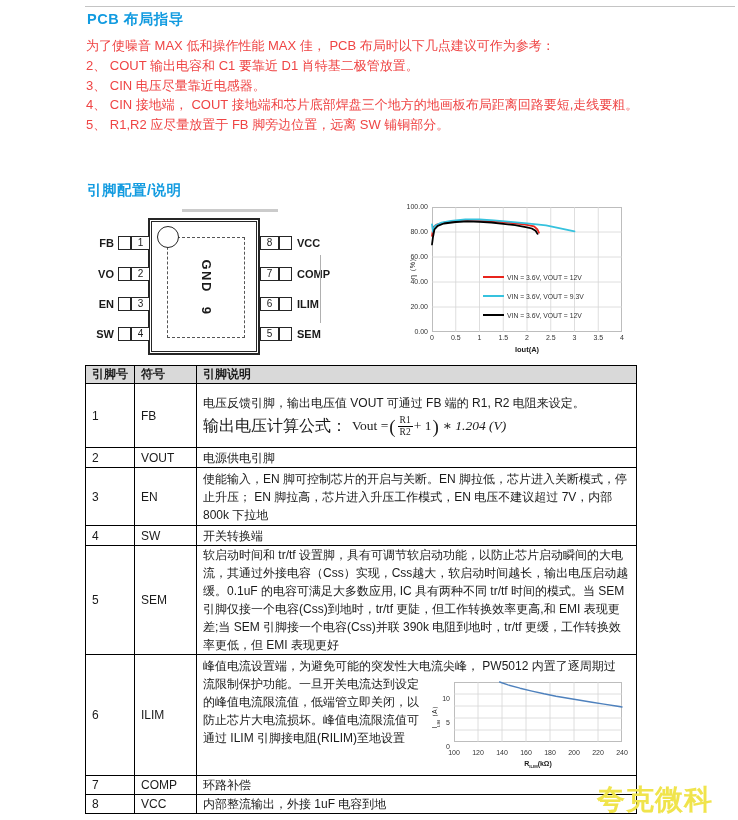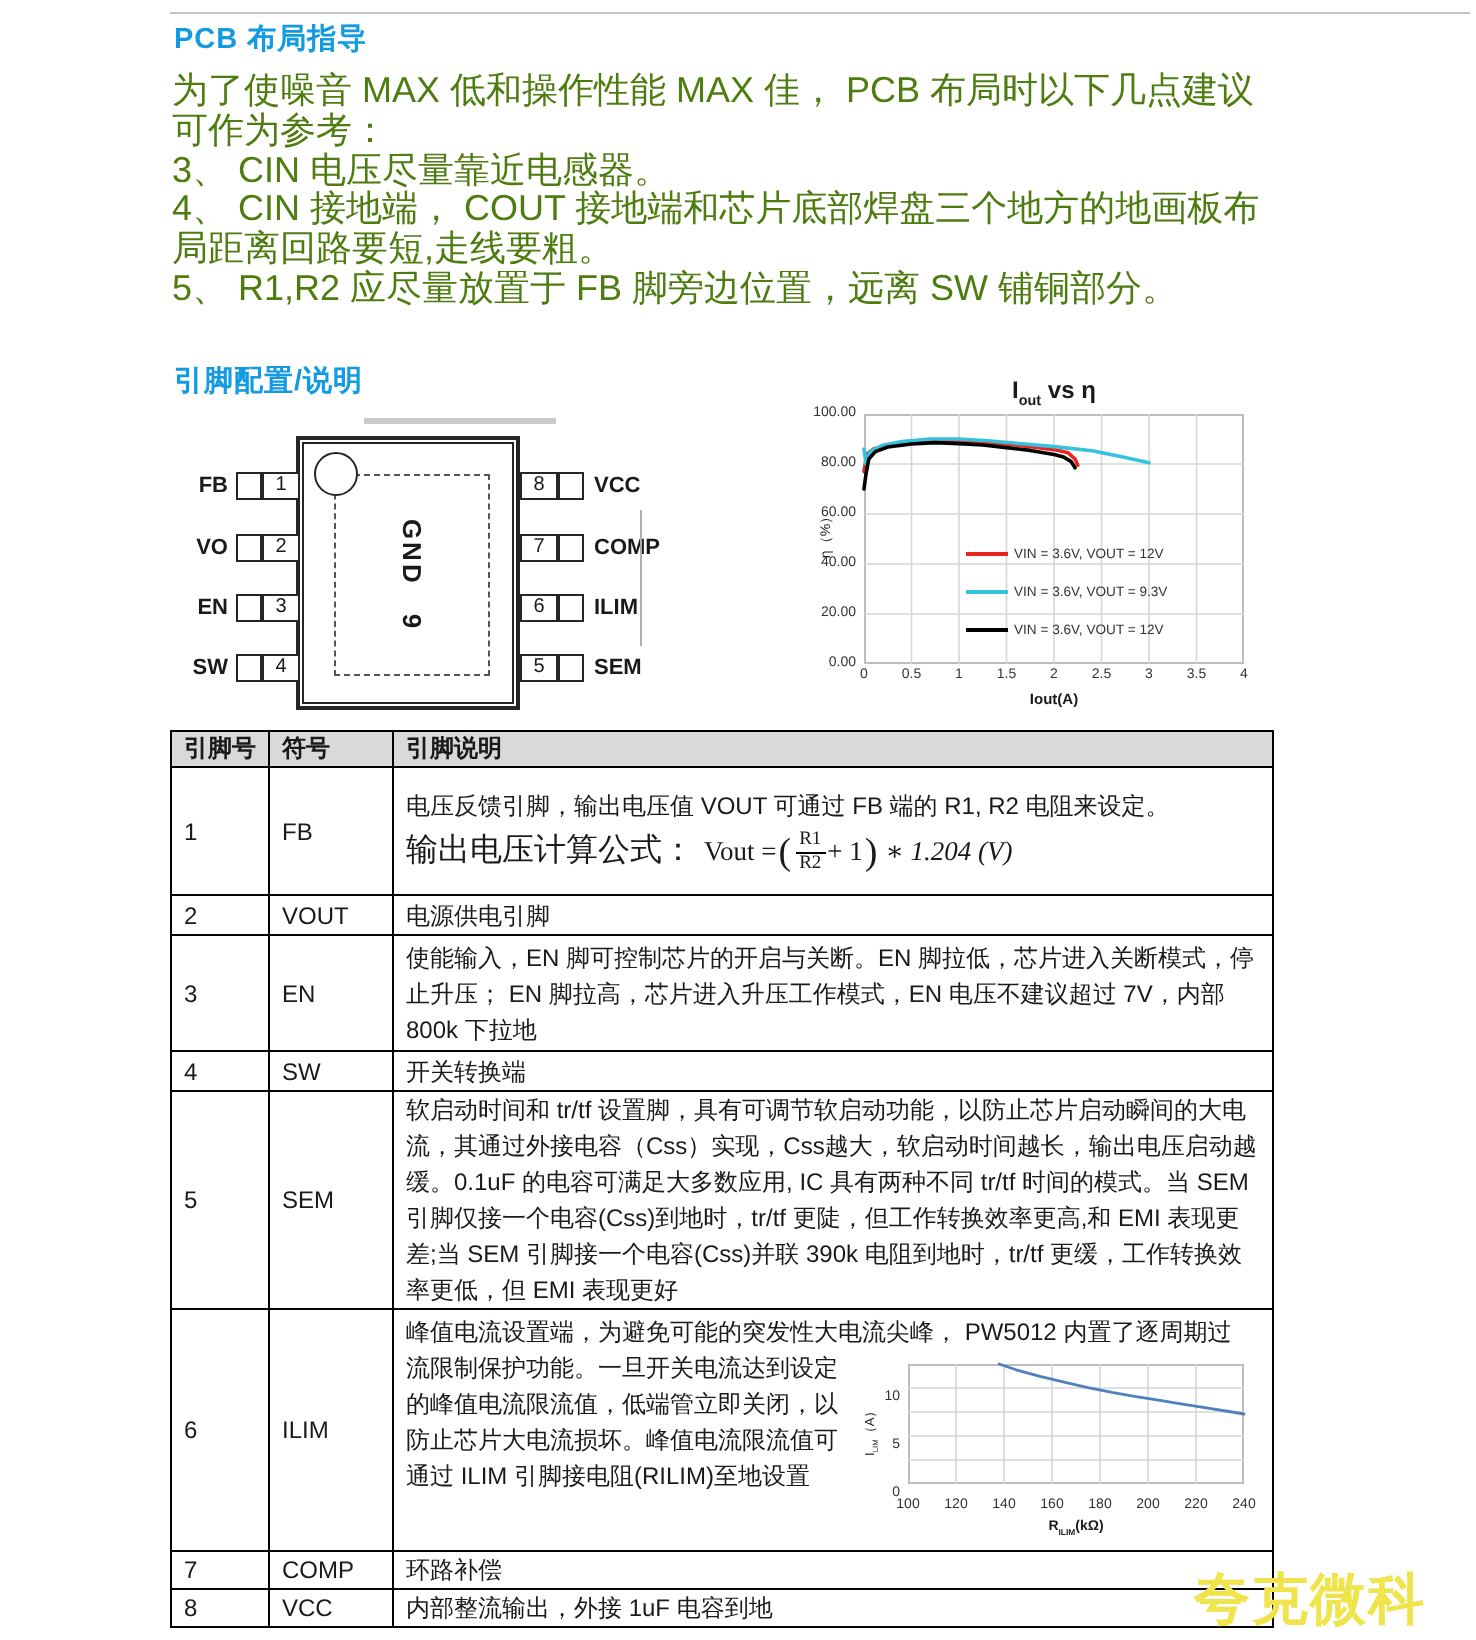--- a/index.html
+++ b/index.html
@@ -2,21 +2,21 @@
 <html><head>
 <meta charset="utf-8">
 <style>
   html,body{margin:0;padding:0;background:#fff;}
   body{width:738px;height:820px;position:relative;overflow:hidden;
        font-family:"Liberation Sans","DejaVu Sans",sans-serif;color:#1a1a1a;}
   .abs{position:absolute;}
   
   .sec-title{font-size:14.5px;font-weight:700;color:#129BE0;letter-spacing:.5px;}
   
-  #pcb-text{font-size:18px;line-height:19.8px;color:#4d7c0f;}
+  #pcb-text{font-size:13px;line-height:19.8px;color:#ef4444;}
   
   #chip{width:250px;height:162px;}
   .pkg-outer{position:absolute;left:63px;top:13px;width:112px;height:137px;
              border:2px solid #262626;box-sizing:border-box;background:#fff;}
   .pkg-inner{position:absolute;left:66px;top:16px;width:106px;height:131px;
              border:1px solid #262626;box-sizing:border-box;}
   .pkg-bar{position:absolute;left:97px;top:4px;width:96px;height:3px;background:#CBCBCB;}
   .pad-dashed{position:absolute;left:82px;top:32px;width:78px;height:101px;
               border:1px dashed #555;box-sizing:border-box;display:flex;
               align-items:center;justify-content:center;}
@@ -65,20 +65,21 @@
 </style>
 </head>
 <body>
 
 <div class="abs" id="top-rule" style="left:85px;top:6px;width:650px;height:1px;background:#C4C4C4;"></div>
 
 <div class="abs sec-title" style="left:87px;top:10px;">PCB 布局指导</div>
 
 <div class="abs" id="pcb-text" style="left:86px;top:36px;width:556px;">
   <div>为了使噪音 MAX 低和操作性能 MAX 佳， PCB 布局时以下几点建议可作为参考：</div>
+  <div>2、 COUT 输出电容和 C1 要靠近 D1 肖特基二极管放置。</div>
   <div>3、 CIN 电压尽量靠近电感器。</div>
   <div>4、 CIN 接地端， COUT 接地端和芯片底部焊盘三个地方的地画板布局距离回路要短,走线要粗。</div>
   <div>5、 R1,R2 应尽量放置于 FB 脚旁边位置，远离 SW 铺铜部分。</div>
 </div>
 
 <div class="abs sec-title" style="left:87px;top:181px;">引脚配置/说明</div>
 
 <div class="abs" id="chip" style="left:85px;top:205px;">
   <div class="pkg-bar"></div>
   <div class="pkg-outer"></div>
@@ -130,23 +131,20 @@
   <div class="pin-row" style="left:175px;top:121px;">
     <span class="pin-box pin-num">5</span>
     <span class="pin-box pin-small"></span>
     <span class="pin-label r">SEM</span>
   </div>
 
   <div class="vline"></div>
 </div>
 
 <div class="abs chart" id="eff-chart" style="left:400px;top:188px;width:238px;height:170px;">
-  <div class="abs" style="left:32px;top:0;width:190px;text-align:center;font-size:12px;font-weight:700;">
-    <span>I</span><sub class="small">out</sub><span> vs η</span>
-  </div>
   <div class="ax-title" style="left:-7px;top:74px;width:40px;text-align:center;font-size:7px;font-weight:400;transform:rotate(-90deg);">η（%）</div>
   <div class="ax-title" style="left:32px;top:157px;width:190px;text-align:center;font-size:7.5px;">Iout(A)</div>
 <div class="plot-frame" style="left: 32px; top: 19px; width: 190px; height: 125px;"></div>
     <svg width="190" height="125" style="left: 32px; top: 19px;">
       <line x1="23.75" y1="0" x2="23.75" y2="125" stroke="#D6D6D6" stroke-width="0.8"></line>
       <line x1="47.5" y1="0" x2="47.5" y2="125" stroke="#D6D6D6" stroke-width="0.8"></line>
       <line x1="71.25" y1="0" x2="71.25" y2="125" stroke="#D6D6D6" stroke-width="0.8"></line>
       <line x1="95" y1="0" x2="95" y2="125" stroke="#D6D6D6" stroke-width="0.8"></line>
       <line x1="118.75" y1="0" x2="118.75" y2="125" stroke="#D6D6D6" stroke-width="0.8"></line>
       <line x1="142.5" y1="0" x2="142.5" y2="125" stroke="#D6D6D6" stroke-width="0.8"></line>

